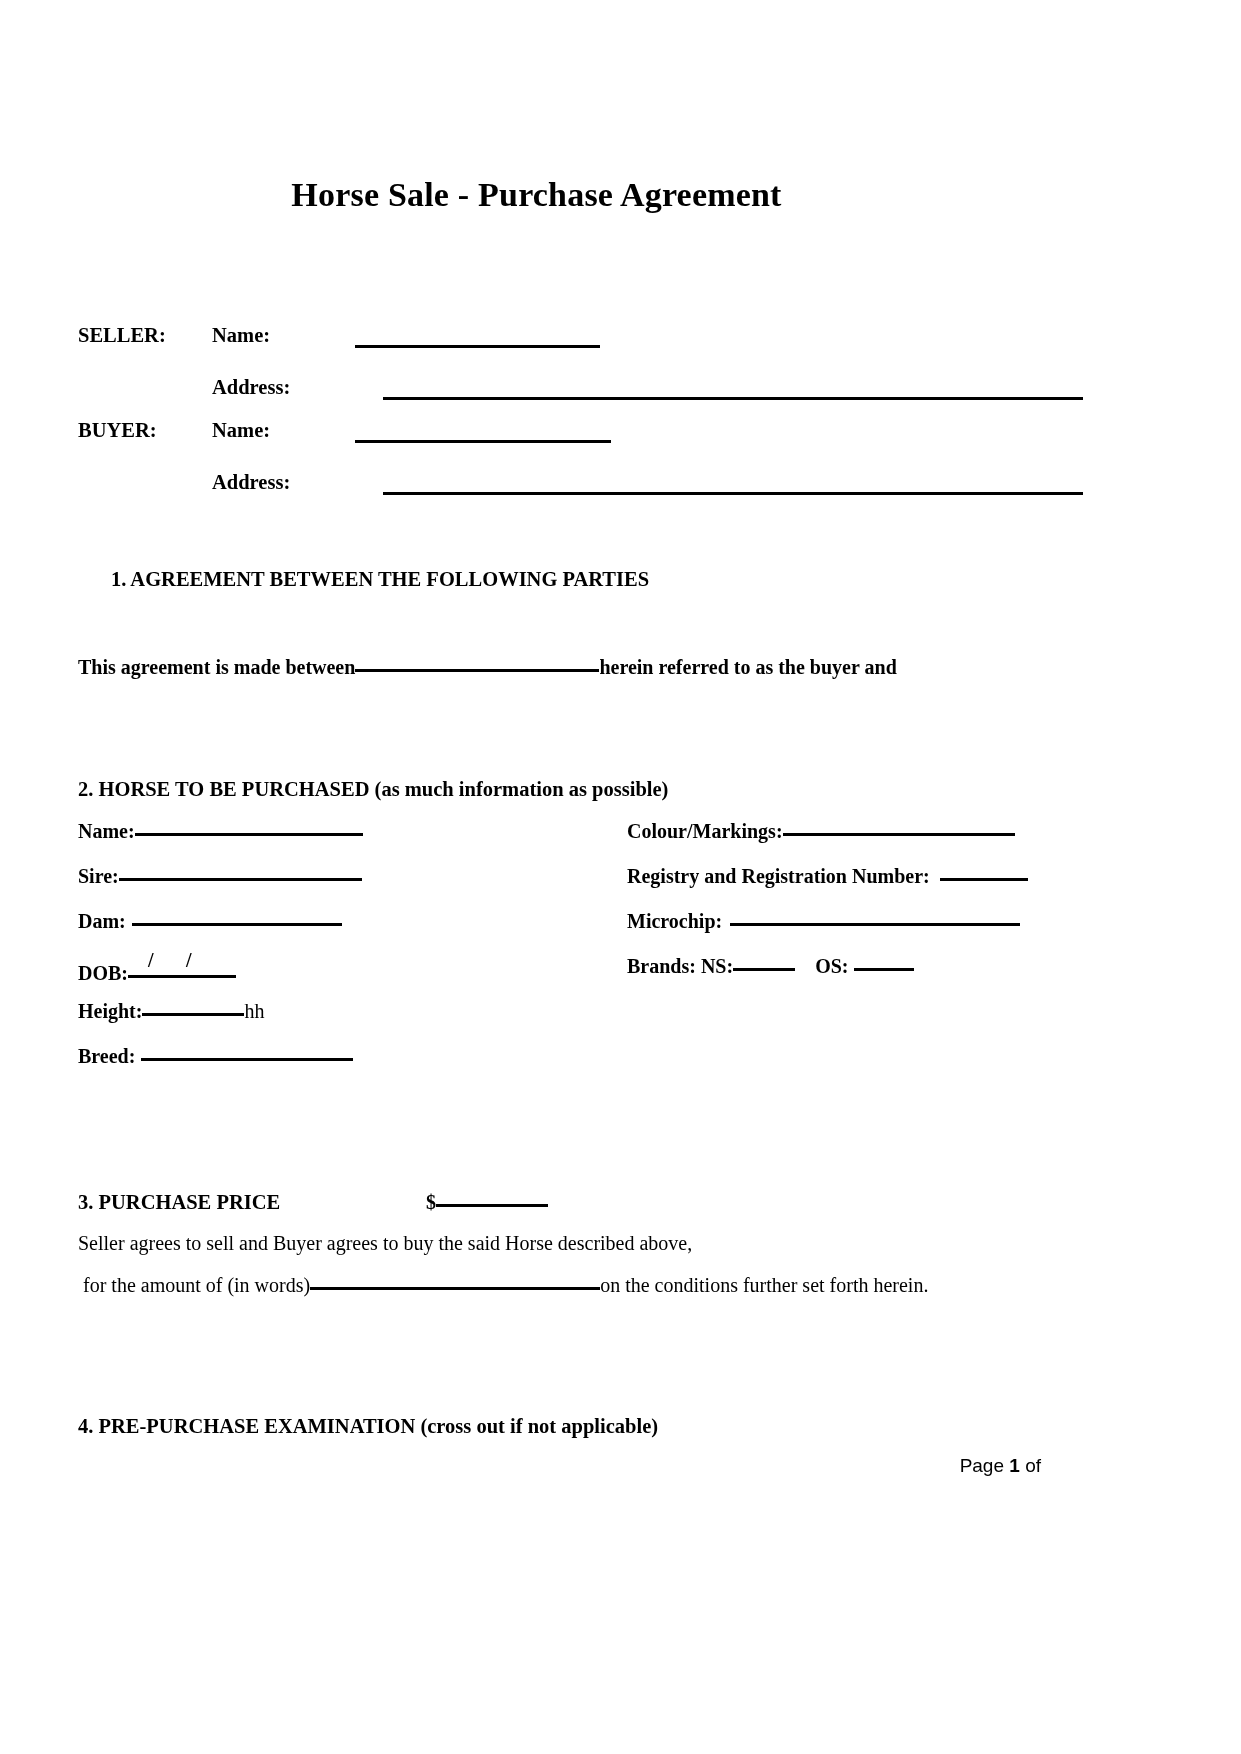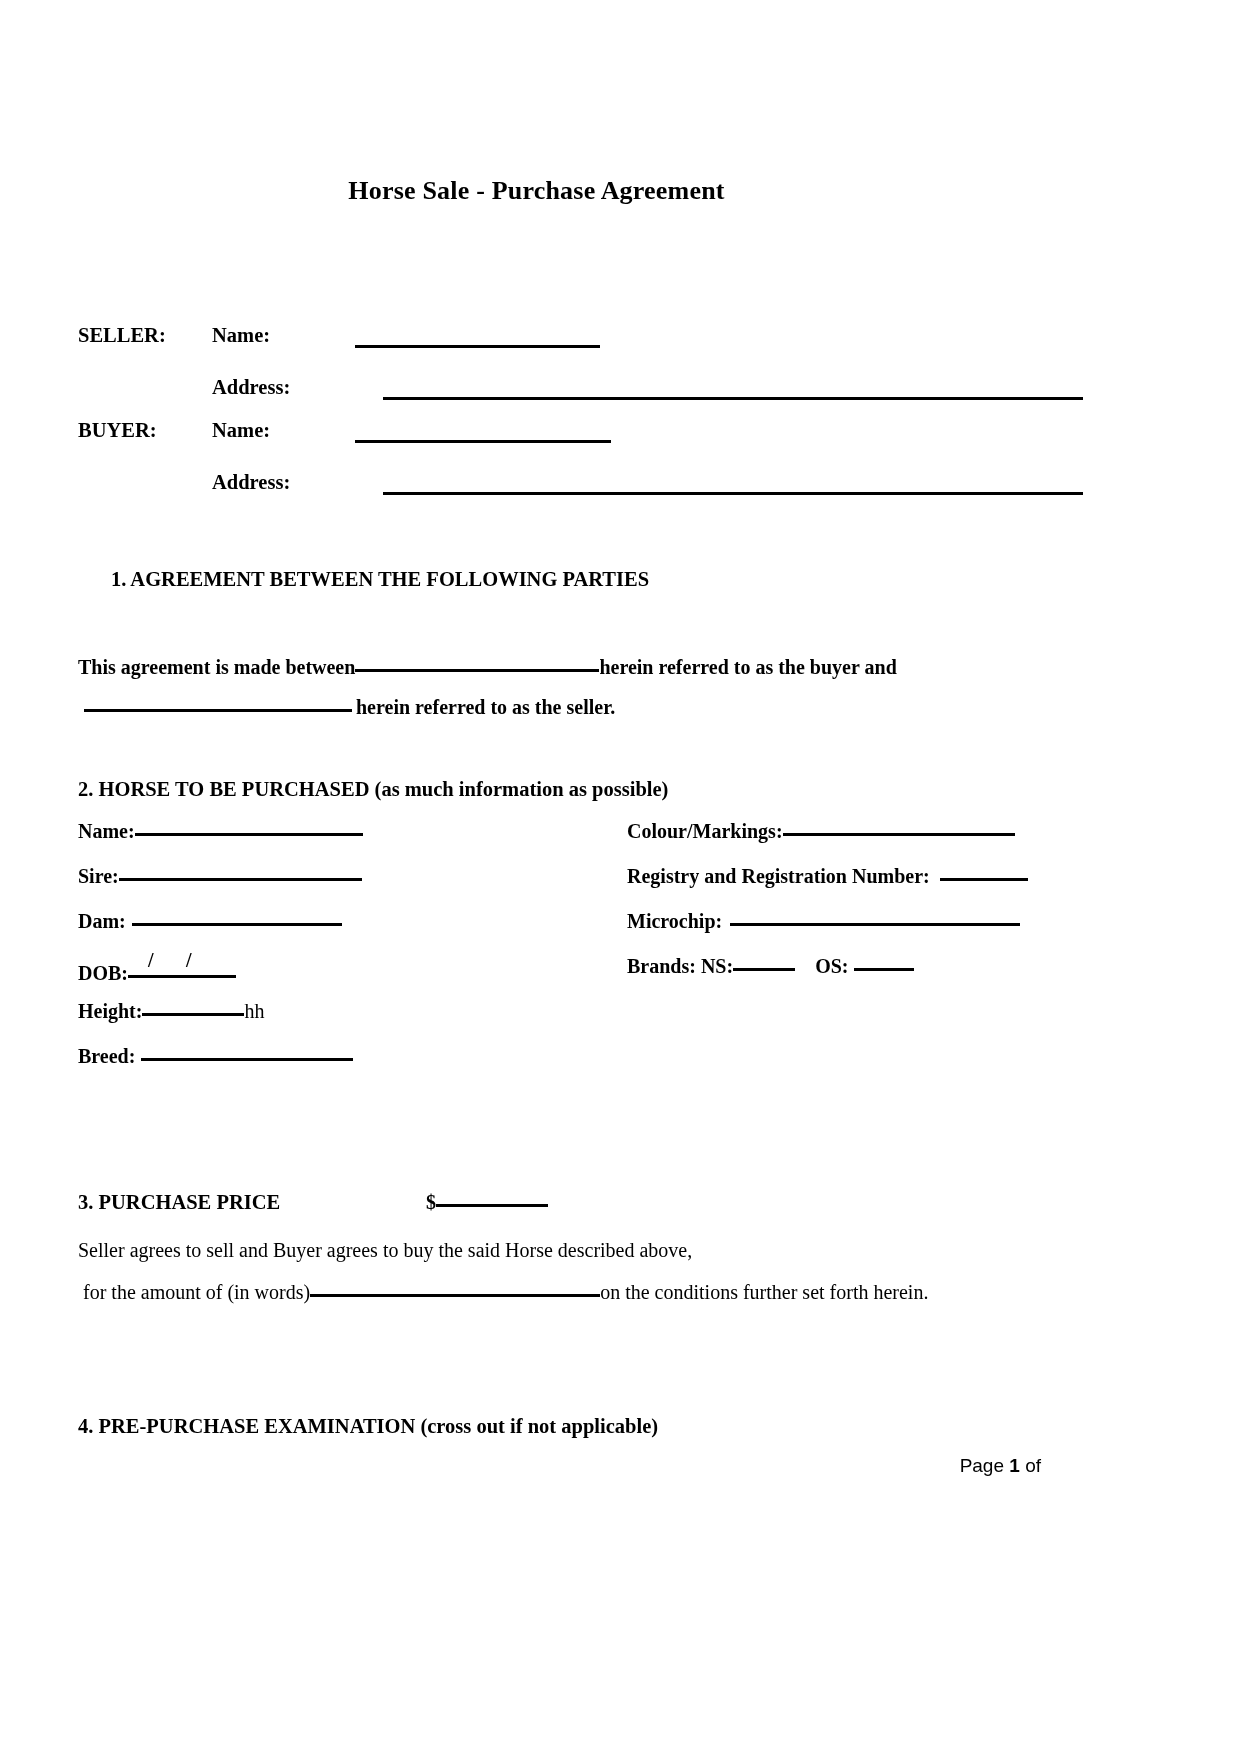--- a/index.html
+++ b/index.html
@@ -30,21 +30,21 @@
     top: -2px;
   }
 
   
   .doc-title {
     position: absolute;
     left: 0;
     top: 176px;
     width: 1073px;
     text-align: center;
-    font-size: 26px;
+    font-size: 34px;
     font-weight: bold;
     letter-spacing: 0.2px;
   }
 
   
   .party-seller { position: absolute; left: 78px; top: 276px; width: 1000px; margin-top: 48px; }
   .party-buyer  { position: absolute; left: 78px; top: 419px; width: 1000px; }
 
   .party-line { position: relative; height: 52px; font-size: 20.5px; font-weight: bold; }
   .party-role { position: absolute; left: 0; top: 0; }
@@ -102,21 +102,21 @@
     height: 22px;
     font-weight: bold;
   }
   .dob-slashes span { position: absolute; top: -4px; font-size: 20px; }
   .dob-s1 { left: 20px; }
   .dob-s2 { left: 58px; }
 
   .hh-suffix { font-weight: normal; font-size: 20px; }
 
   
-  .sec3-body { position: absolute; left: 78px; top: 1232px; width: 1030px; font-size: 20px; margin-top: 7px; }
+  .sec3-body { position: absolute; left: 78px; top: 1232px; width: 1030px; font-size: 20px; }
   .sec3-l1 { height: 42px; white-space: nowrap; }
   .sec3-l2 { height: 42px; white-space: nowrap; padding-left: 5px; }
   .sec3-words-blank { width: 290px; }
   .sec3-price-blank { width: 112px; }
   .sec3-price-wrap { position: absolute; left: 348px; top: 0; font-size: 20px; font-weight: bold; white-space: nowrap; }
 
   
   .footer {
     position: absolute;
     right: 200px;
@@ -156,23 +156,20 @@
       <span class="party-label">Address:</span>
       <span class="blank buyer-addr-blank"></span>
     </div>
   </div>
 
   <div class="section-head" id="sec1-head">1. AGREEMENT BETWEEN THE FOLLOWING PARTIES</div>
   <div class="sec1-body">
     <div class="sec1-l1">
       <span>This agreement is made between</span><span class="blank sec1-blank1"></span><span>herein referred to as the buyer and</span>
     </div>
-    <div class="sec1-l2">
-      <span class="blank sec1-blank2"></span><span>herein referred to as the seller.</span>
-    </div>
   </div>
 
   <div class="section-head" id="sec2-head">2. HORSE TO BE PURCHASED (as much information as possible)</div>
 
   <div class="horse-left">
     <div class="h-row">
       <span>Name:</span><span class="blank hl-name-blank"></span>
     </div>
     <div class="h-row">
       <span>Sire:</span><span class="blank hl-sire-blank"></span>

